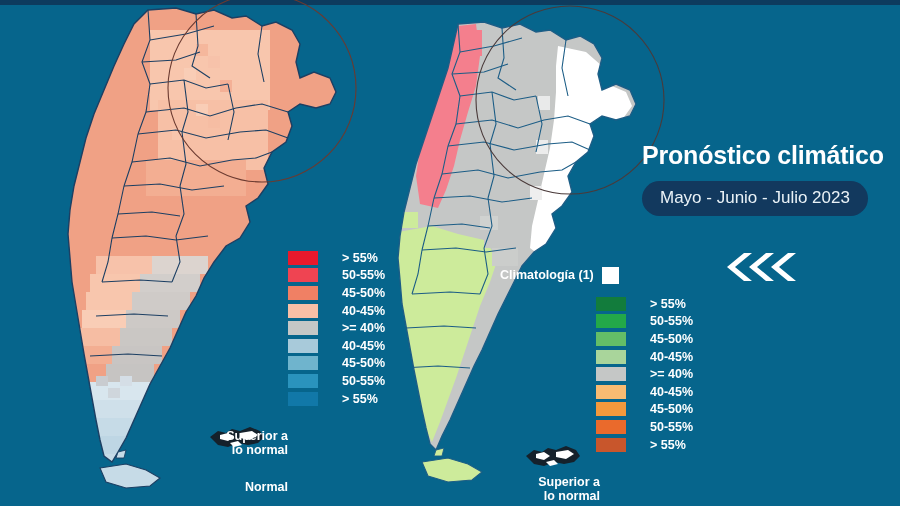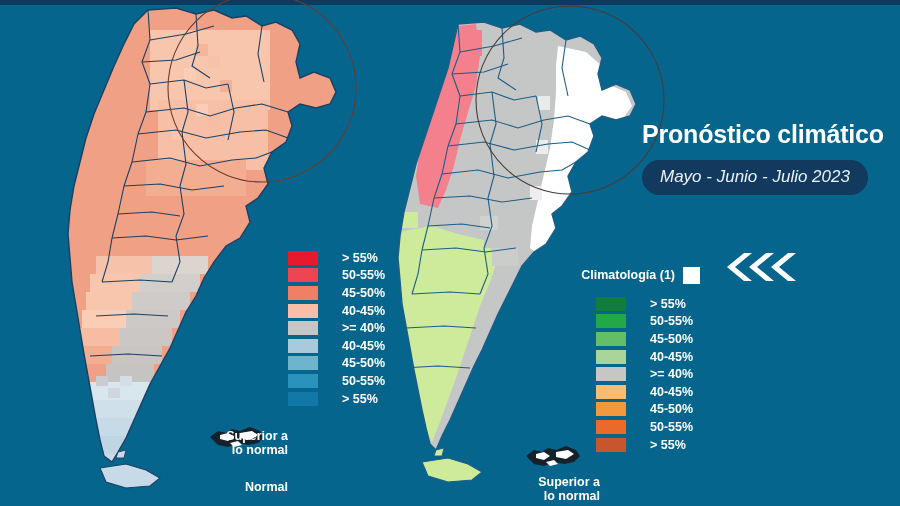--- a/index.html
+++ b/index.html
@@ -32,38 +32,38 @@
   }
 
   
   #legend-temp{left:196px;top:249px;width:190px;}
   #legend-temp .grid{position:relative;}
   #legend-temp .lab{position:absolute;width:92px;right:98px;}
   #legend-temp .ramp{margin-left:92px;}
 
   
   #legend-prec{left:500px;top:265px;width:200px;}
-  #legend-prec .topnote{display:flex;align-items:center;justify-content:flex-end;height:20px;}
+  #legend-prec .topnote{display:flex;align-items:center;height:20px;}
   #legend-prec .topnote .tn-label{color:#fff;font-weight:bold;font-size:12.5px;margin-right:8px;white-space:nowrap;}
   #legend-prec .tn-sw{width:17px;height:17px;flex:0 0 17px;}
   #legend-prec .grid{position:relative;margin-top:10px;}
   #legend-prec .lab{position:absolute;width:96px;right:100px;}
   #legend-prec .ramp{margin-left:96px;}
 
   
-  #titleblock{position:absolute;left:642px;top:119px;width:252px;}
+  #titleblock{position:absolute;left:642px;top:140px;width:252px;}
   .title{
     color:#ffffff;font-weight:bold;font-size:25px;line-height:30px;
     letter-spacing:-0.2px;
   }
   .datepill{
     display:inline-block;margin-top:11px;
     background:#12395e;border-radius:22px;
     padding:7px 18px 8px 18px;
-    color:#eaf2f7;font-size:17px;line-height:20px;white-space:nowrap;font-style:italic;
+    color:#eaf2f7;font-size:17px;line-height:20px;white-space:nowrap;
   }
   #chevrons{position:absolute;left:718px;top:250px;width:90px;height:34px;}
   .source{
     position:absolute;left:706px;top:372px;width:190px;
     color:#ffffff;font-size:14.5px;line-height:21px;
   }
   .source b{font-weight:bold;}
 
   
   .inset{position:absolute;}

